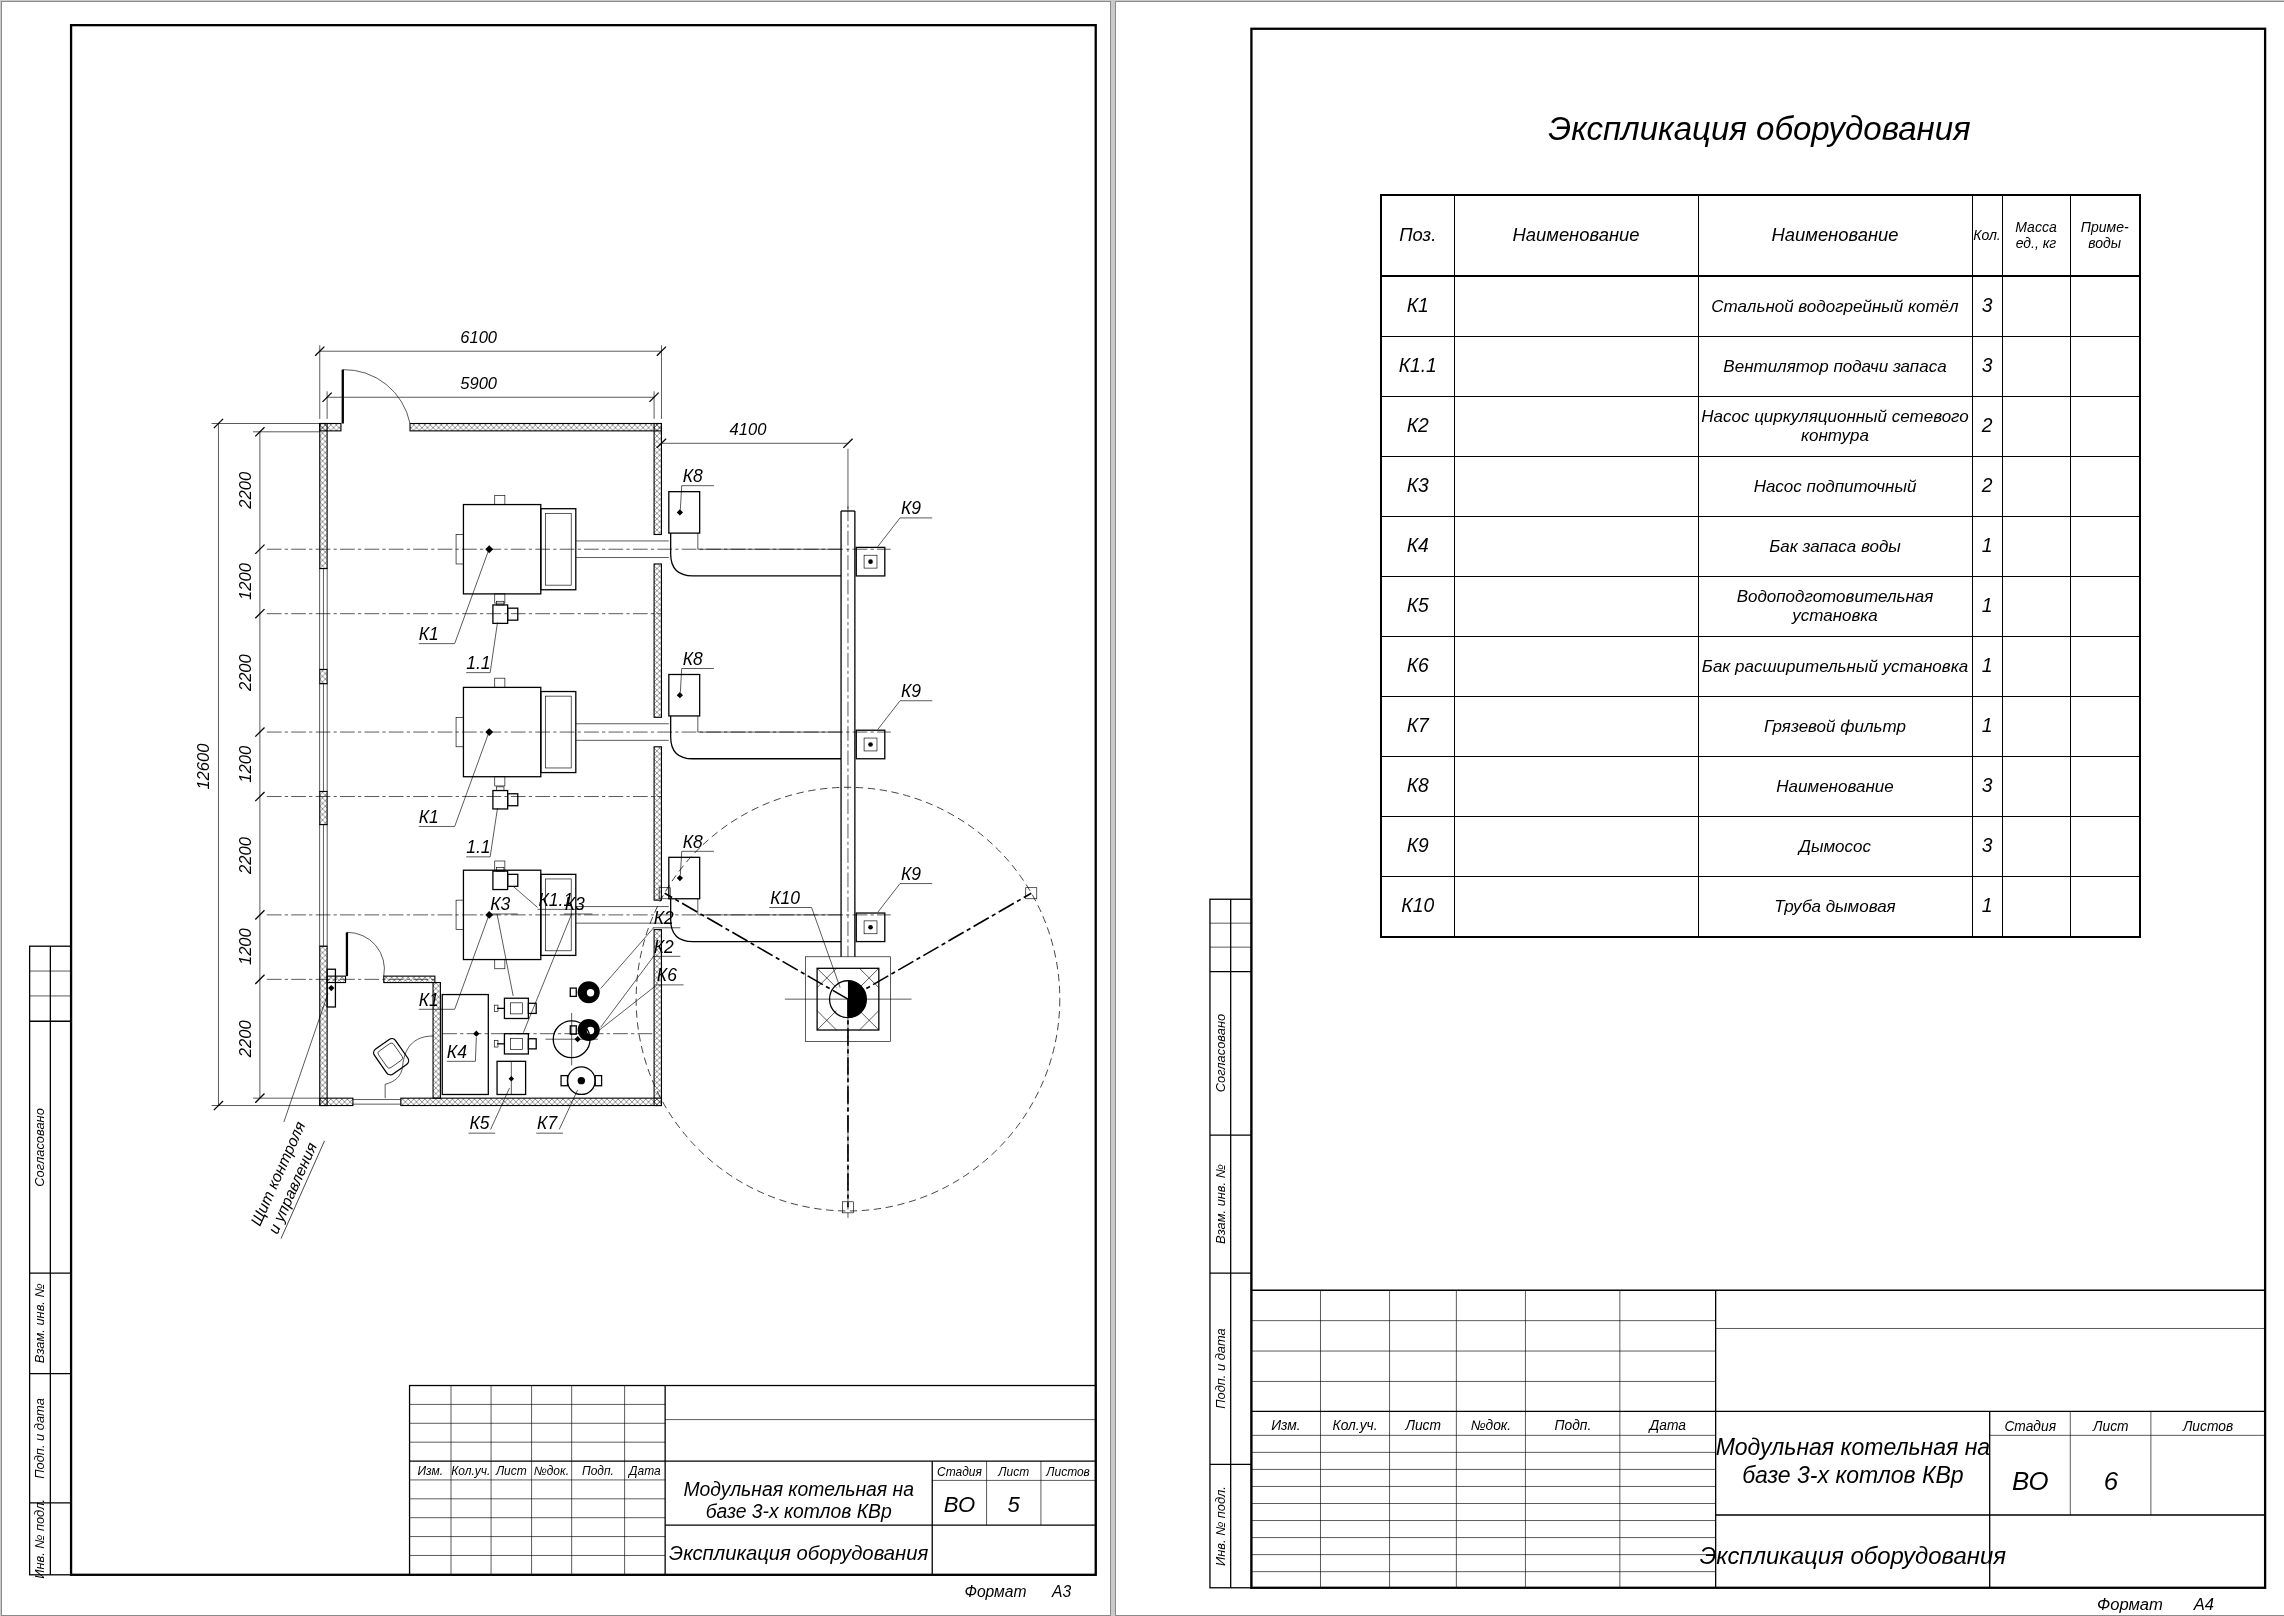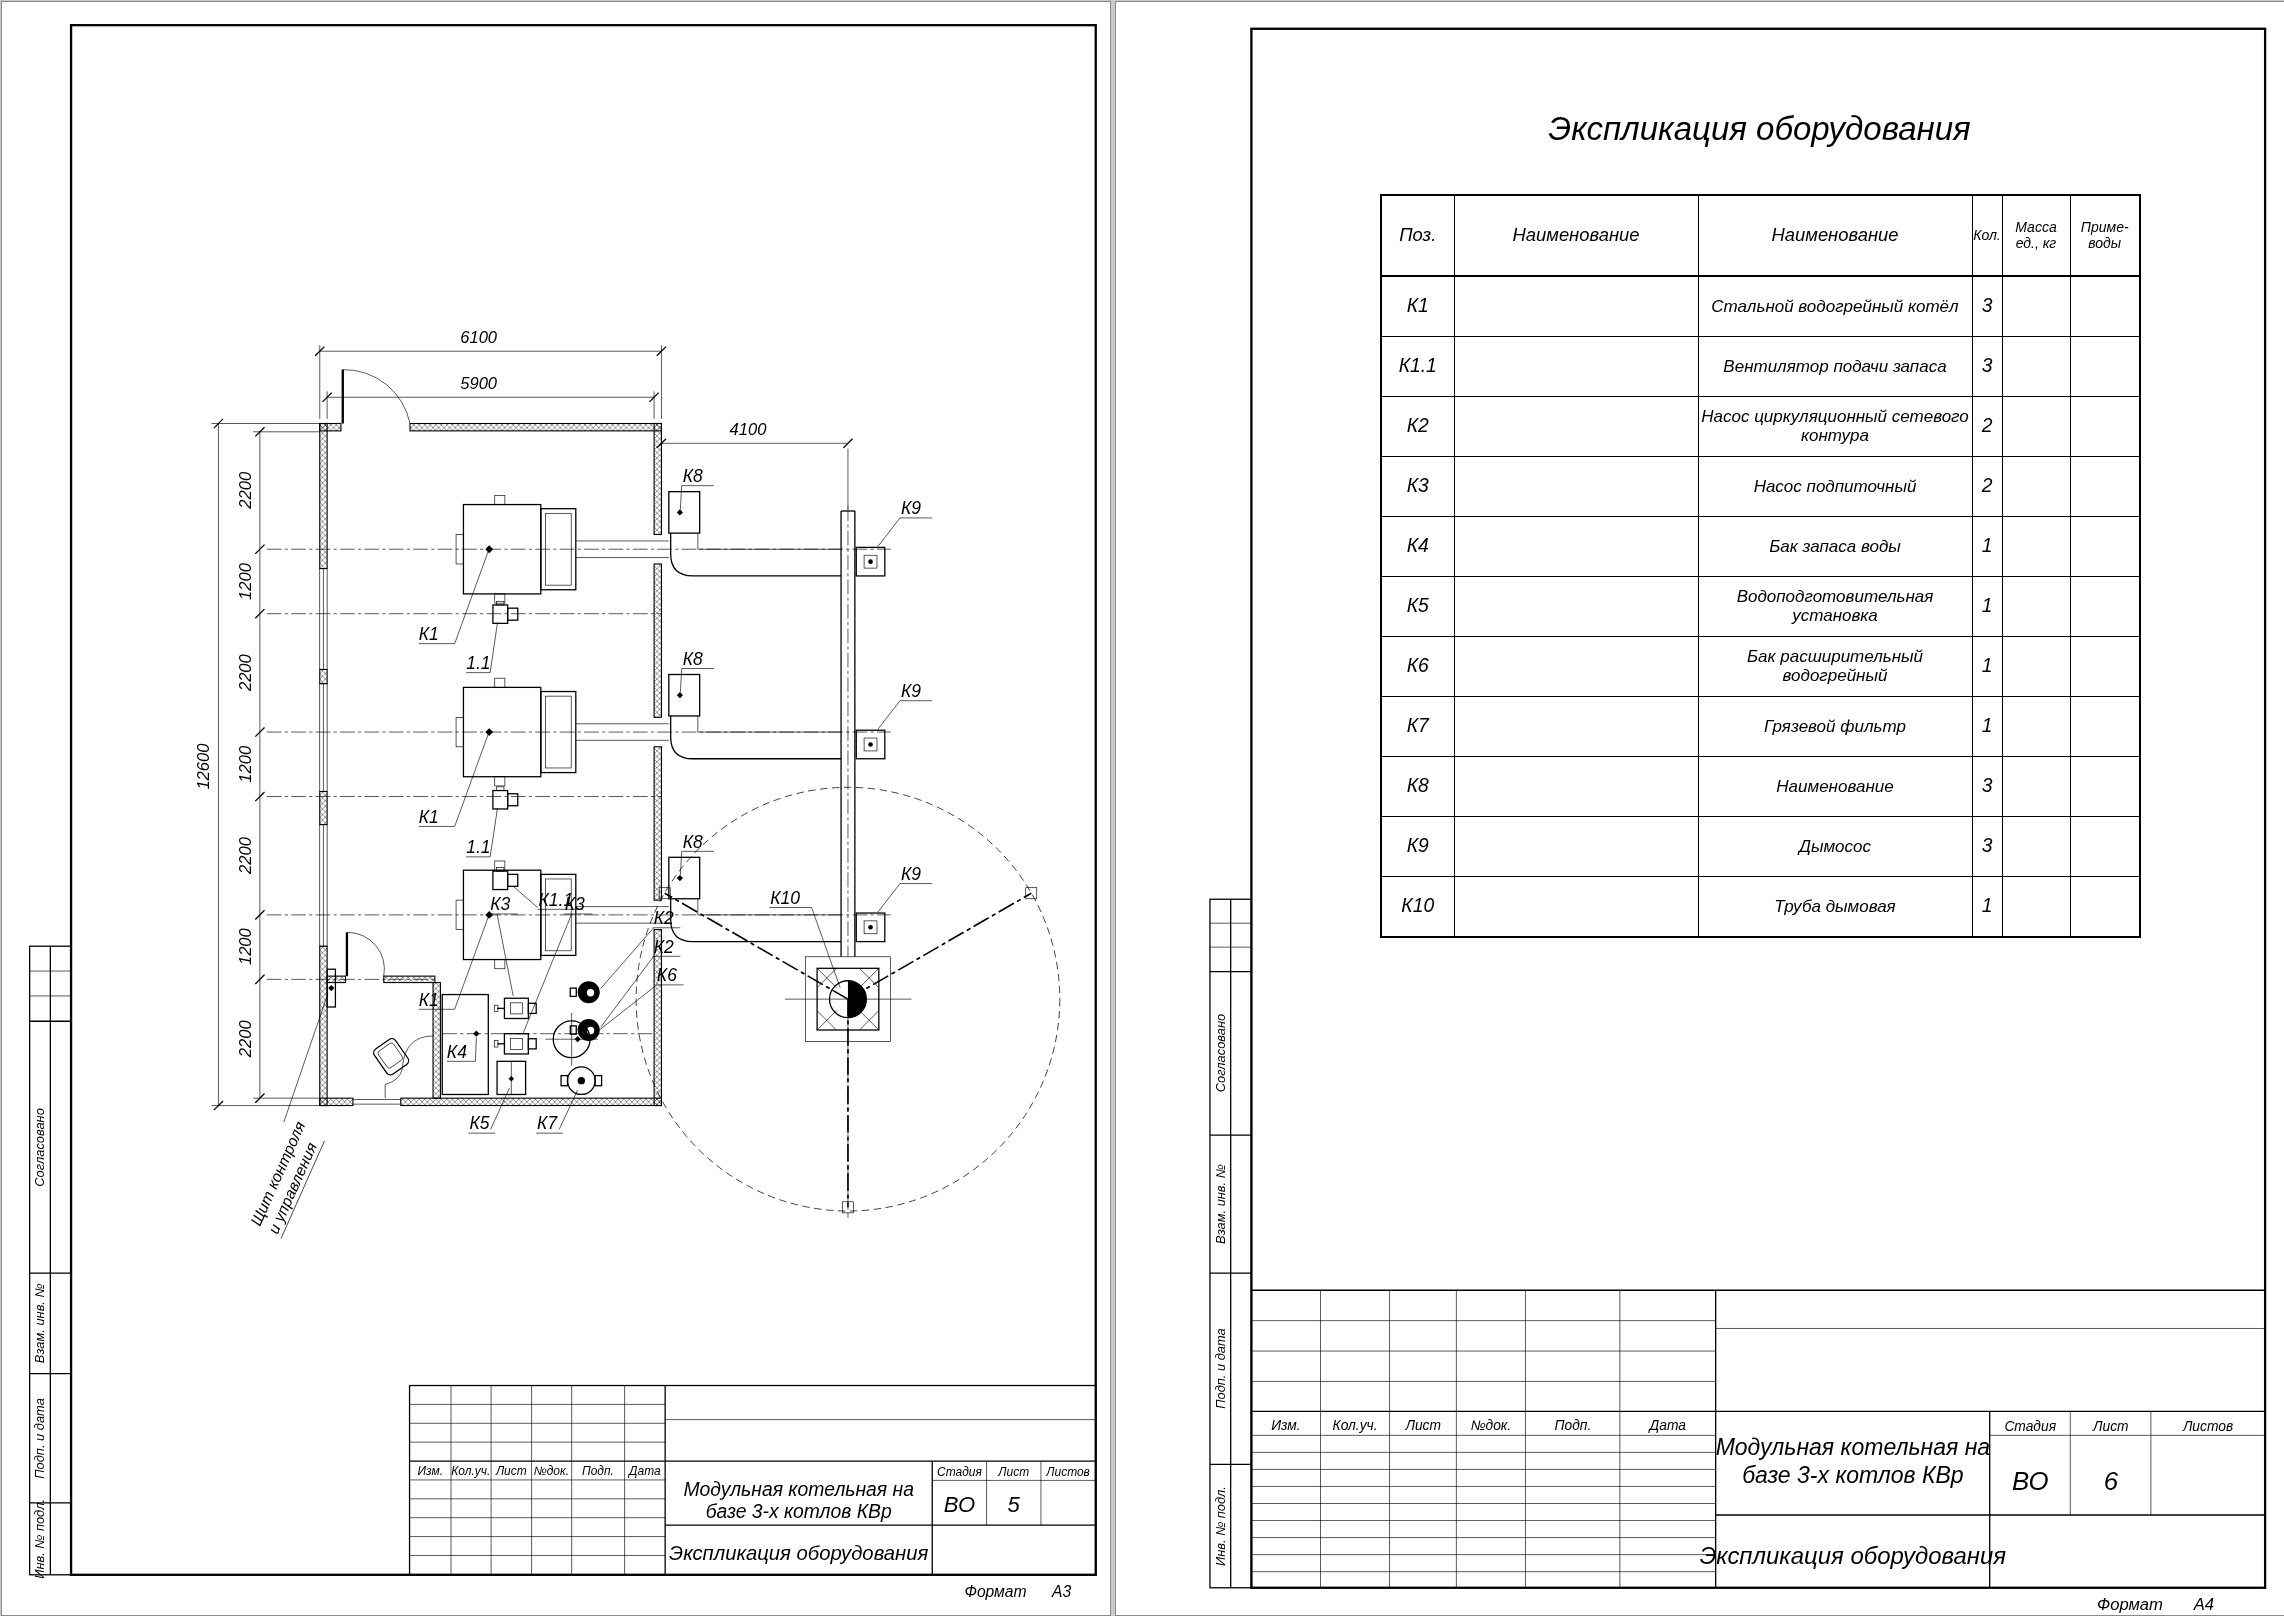--- a/index.html
+++ b/index.html
@@ -516,21 +516,21 @@
             <td>К5</td>
             <td></td>
             <td class="nm">Водоподготовительная установка</td>
             <td>1</td>
             <td></td>
             <td></td>
           </tr>
         <tr>
             <td>К6</td>
             <td></td>
-            <td class="nm">Бак расширительный водогрейный</td>
+            <td class="nm">Бак расширительный установка</td>
             <td>1</td>
             <td></td>
             <td></td>
           </tr>
         <tr>
             <td>К7</td>
             <td></td>
             <td class="nm">Грязевой фильтр</td>
             <td>1</td>
             <td></td>

